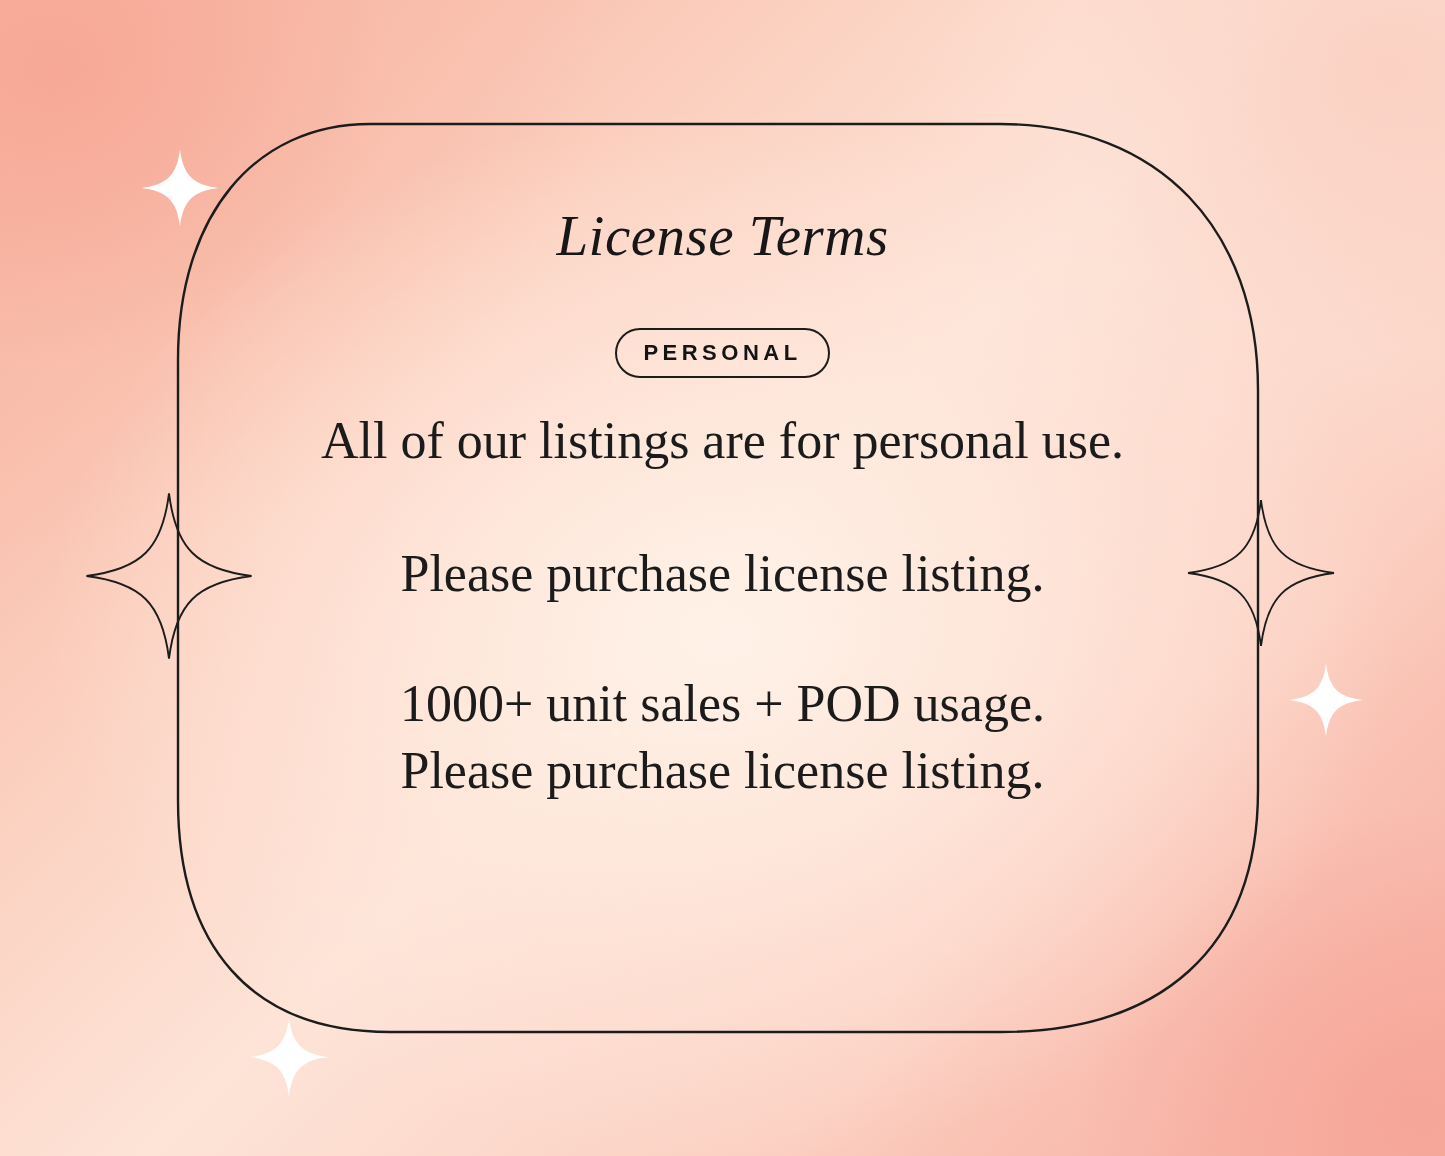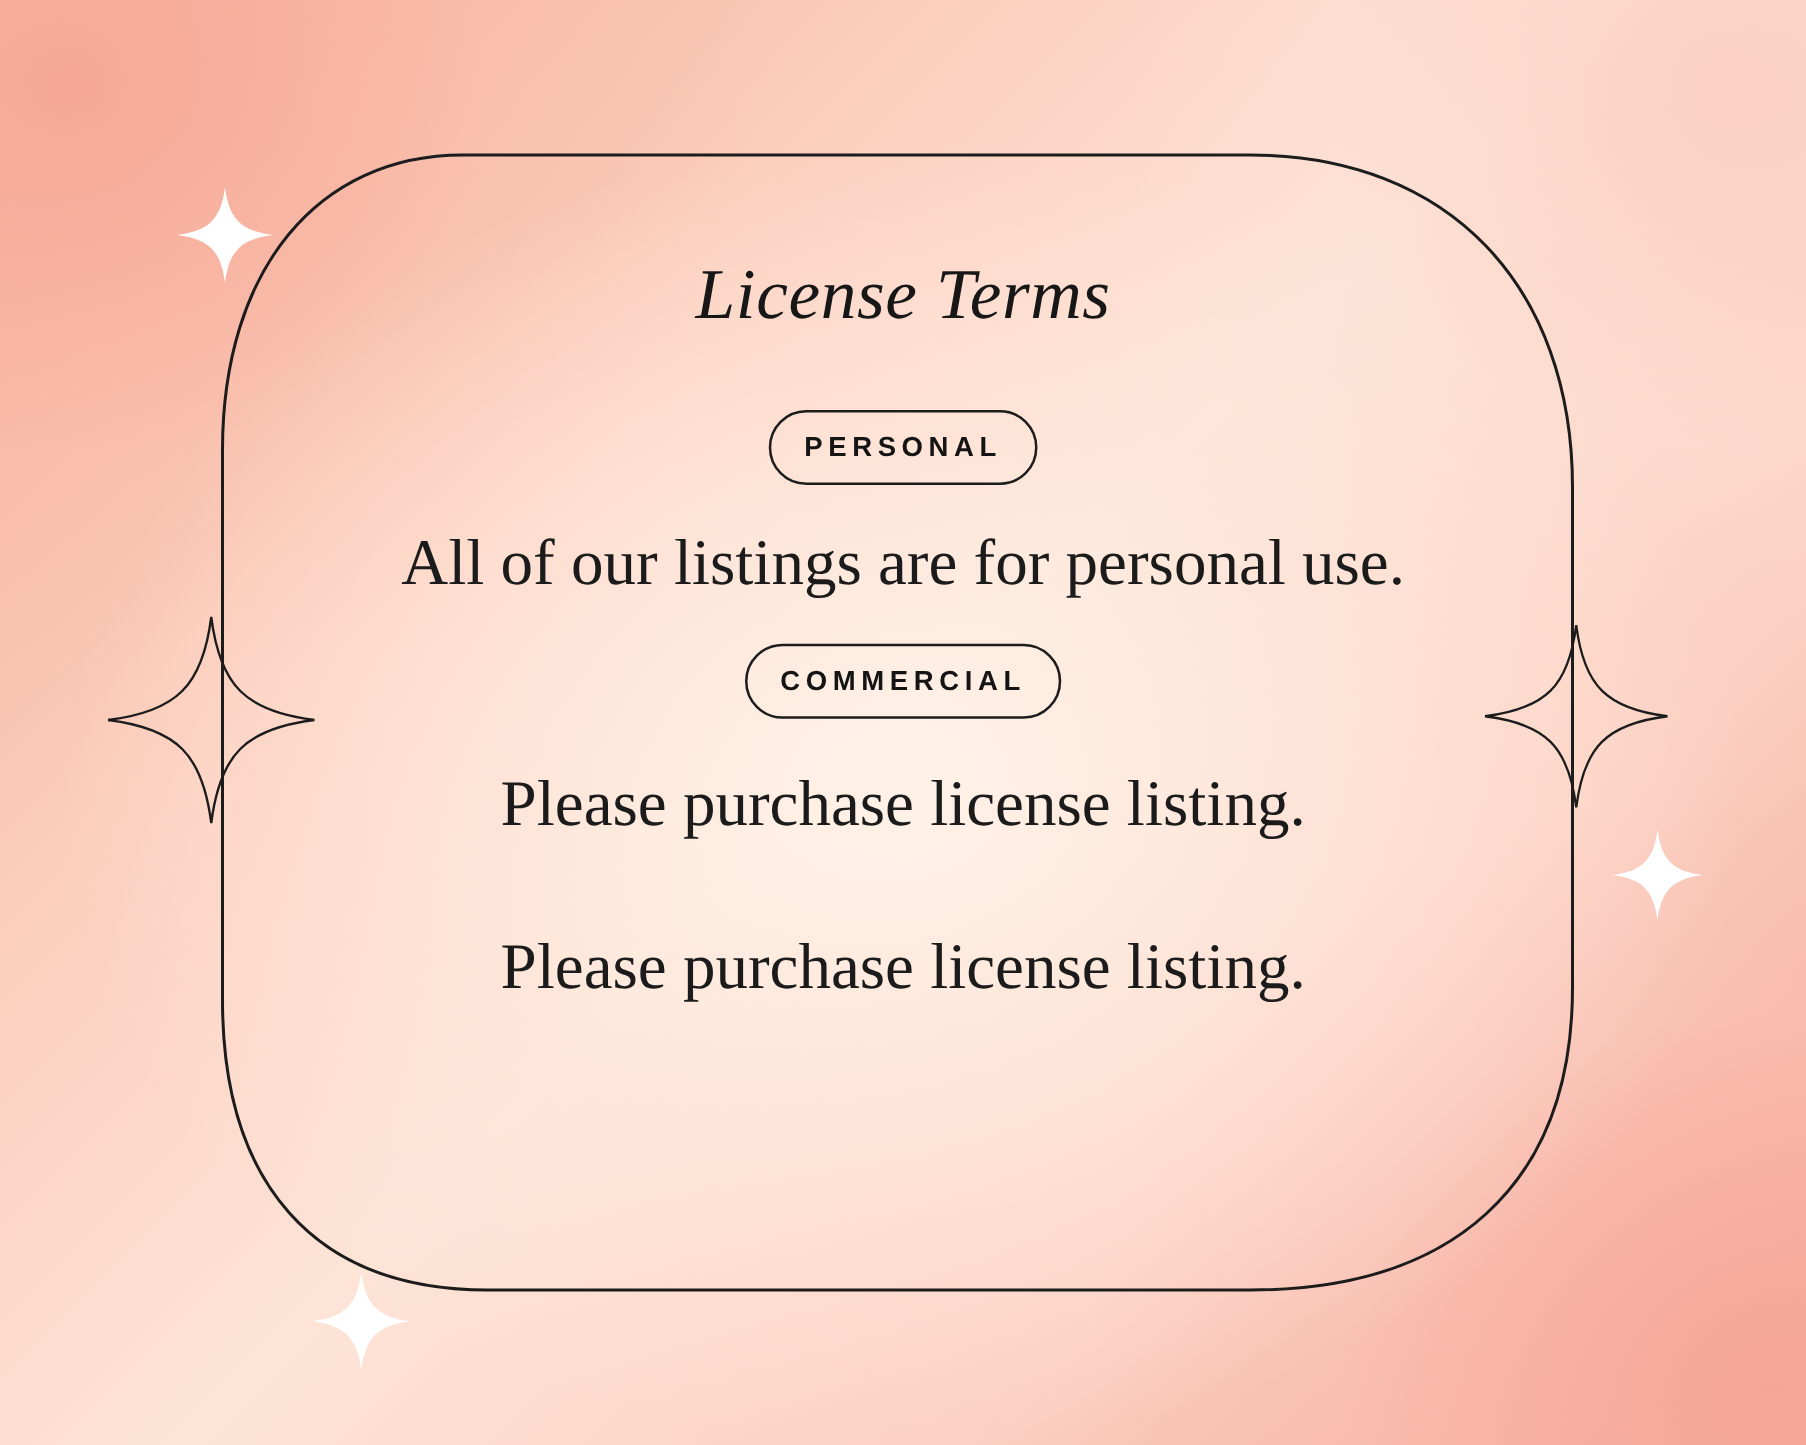--- a/index.html
+++ b/index.html
@@ -58,21 +58,21 @@
     margin-top: 57px;
     color: #171717;
   }
 
   .badge {
     display: inline-flex;
     align-items: center;
     justify-content: center;
     border: 2px solid #1c1c1c;
     border-radius: 40px;
-    height: 60px;
+    height: 50px;
     padding: 0 26px;
     font-family: "Liberation Sans", sans-serif;
     font-weight: bold;
     font-size: 22px;
     letter-spacing: 4.5px;
     color: #141414;
     box-sizing: border-box;
     background: transparent;
     white-space: nowrap;
   }
@@ -161,33 +161,31 @@
     </div>
 
     <div class="spacer-b"></div>
 
     <div class="body-block">
       <div class="body-line">All of our listings are for personal use.</div>
     </div>
 
     <div class="spacer-c"></div>
 
-    <div class="badge-wrap">
-      <span class="badge">COMMERCIAL</span>
-    </div>
 
     <div class="spacer-d"></div>
 
     <div class="body-block">
       <div class="body-line">Please purchase license listing.</div>
     </div>
 
     <div class="spacer-e"></div>
 
 
     <div class="spacer-f"></div>
 
     <div class="body-block">
+      <div class="body-line">1000+ unit sales + POD usage.</div>
       <div class="body-line">Please purchase license listing.</div>
     </div>
 
   </div>
 </div>
 
 </body></html>

